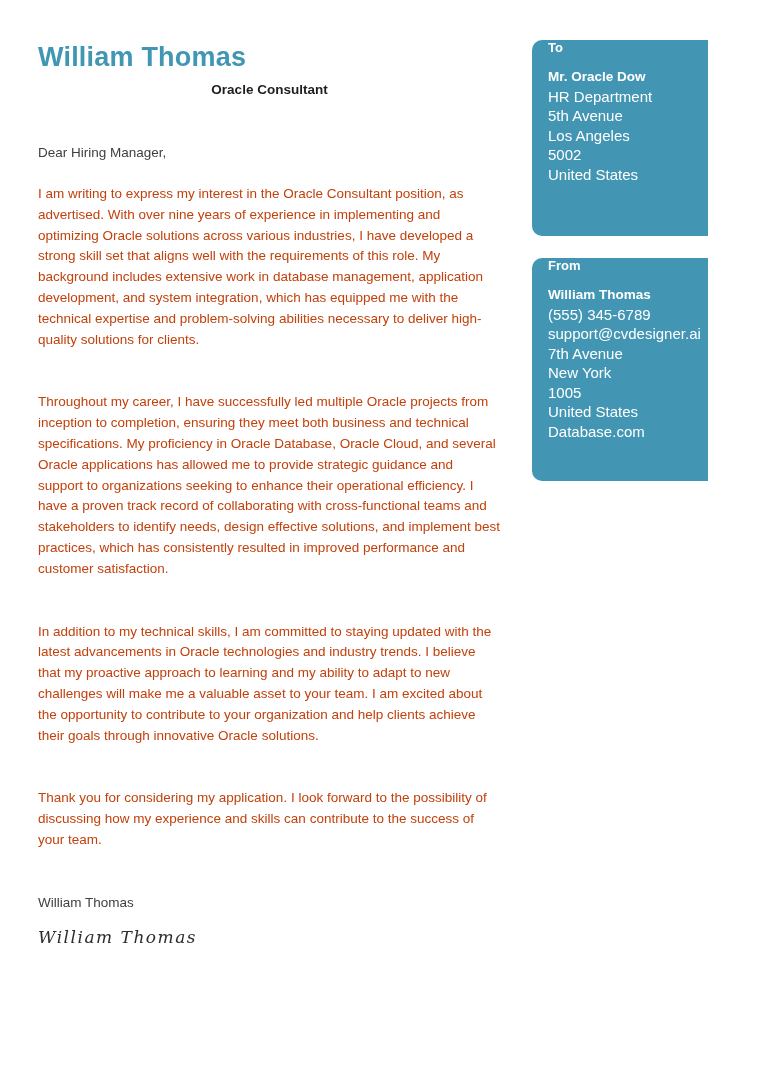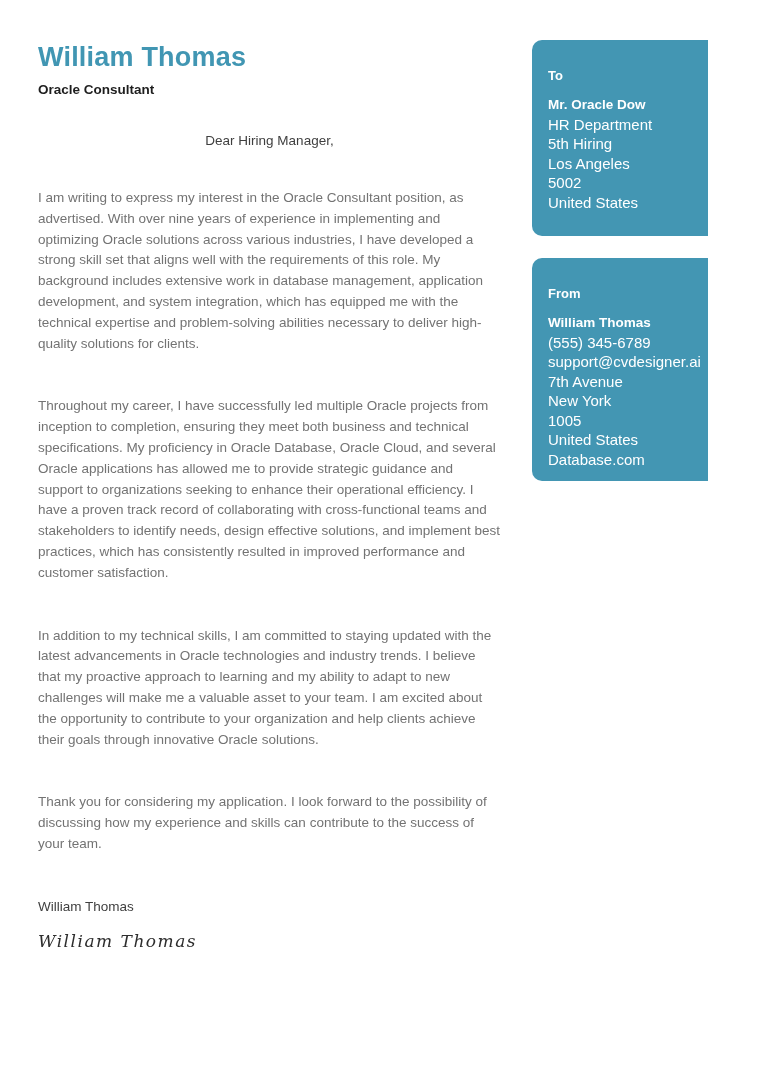--- a/index.html
+++ b/index.html
@@ -28,33 +28,33 @@
   .date-line {
     font-size: 12px;
     font-weight: 700;
     color: #1e1e1e;
     margin-bottom: 14px;
   }
   .job-title {
     font-size: 13.5px;
     font-weight: 700;
     color: #1e1e1e;
-    margin-bottom: 36px;
+    margin-bottom: 48px;
+    text-align: center;
   }
   .salutation {
     font-size: 13.5px;
     color: #3f3f3f;
-    margin-bottom: 40px;
-    text-align: center;
+    margin-bottom: 24px;
   }
   .body-par {
     margin: 0 0 42px 0;
     font-size: 13.5px;
     line-height: 20.8px;
-    color: #737373;
+    color: #c2410c;
   }
   .body-par.last { }
   .closing, .signer {
     font-size: 13.5px;
     line-height: 20.8px;
     color: #3f3f3f;
   }
   .signature {
     margin-top: 13px;
     font-family: "DejaVu Serif", serif;
@@ -63,21 +63,21 @@
     letter-spacing: 1.5px;
     color: #2e2e2e;
   }
   .card {
     position: absolute;
     left: 532px;
     width: 198px;
     background: #4396b3;
     border-radius: 10px;
     color: #ffffff;
-    padding: 28px 16px;
+    padding: 0 16px;
   }
   .card-to { top: 40px; height: 196px; }
   .card-from { top: 258px; height: 223px; }
   .card-label {
     font-size: 13px;
     font-weight: 700;
     margin-bottom: 12px;
   }
   .card-name {
     font-size: 13.5px;
@@ -106,21 +106,21 @@
     <p class="body-par last">Thank you for considering my application. I look forward to the possibility of discussing how my experience and skills can contribute to the success of your team.</p>
 
     <div class="signer">William Thomas</div>
     <div class="signature">William Thomas</div>
   </div>
 
   <aside class="card card-to">
     <div class="card-label">To</div>
     <div class="card-name">Mr. Oracle Dow</div>
     <div class="card-line">HR Department</div>
-    <div class="card-line">5th Hiring</div>
+    <div class="card-line">5th Avenue</div>
     <div class="card-line">Los Angeles</div>
     <div class="card-line">5002</div>
     <div class="card-line">United States</div>
   </aside>
 
   <aside class="card card-from">
     <div class="card-label">From</div>
     <div class="card-name">William Thomas</div>
     <div class="card-line">(555) 345-6789</div>
     <div class="card-line">support@cvdesigner.ai</div>

